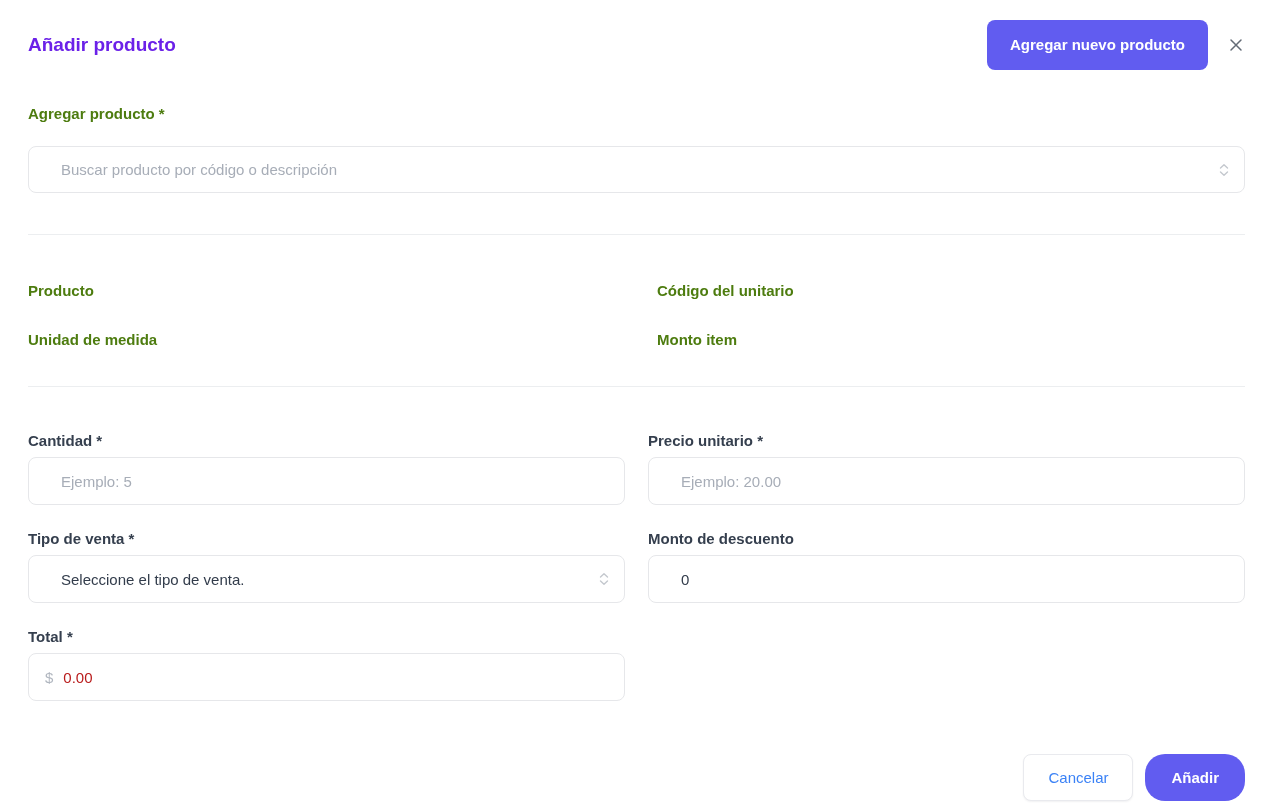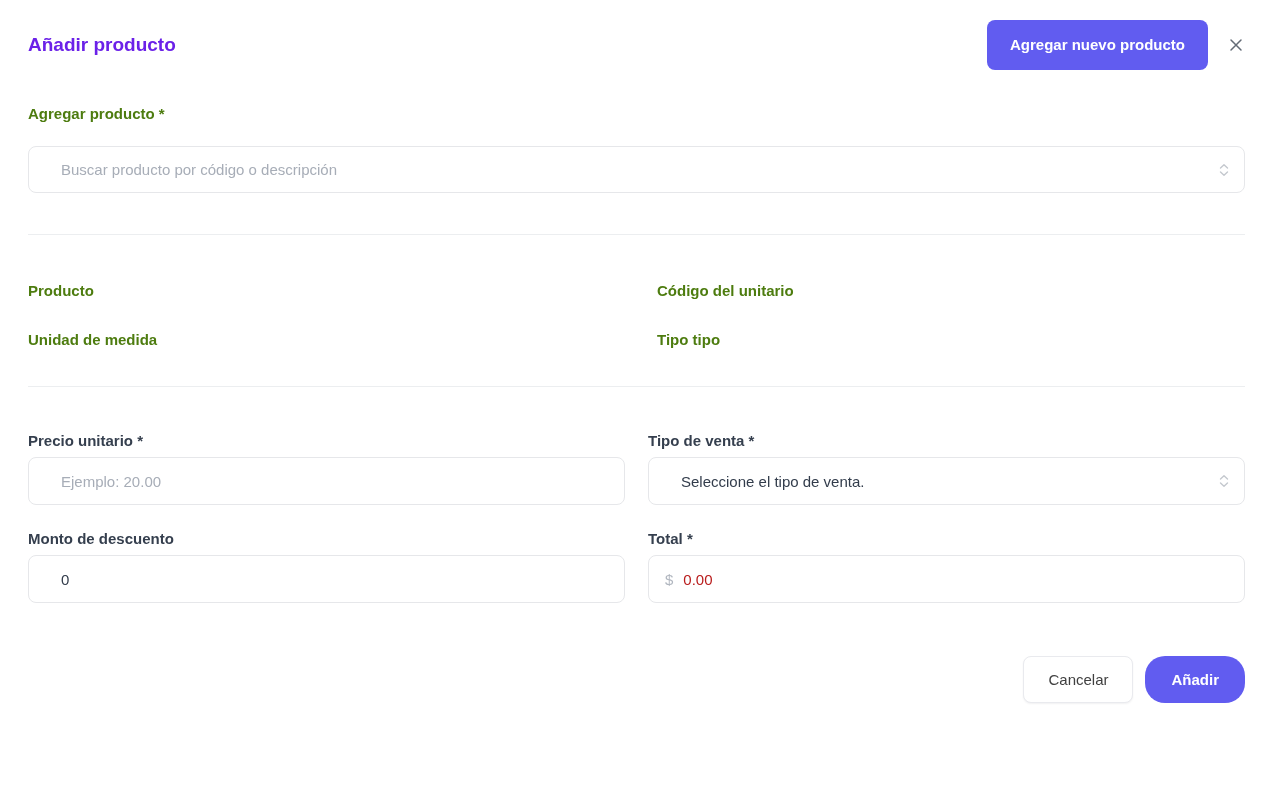--- a/index.html
+++ b/index.html
@@ -62,21 +62,21 @@
   }
   .prefix { color: #b0b6bf; font-size: 15px; margin-right: 10px; }
   .prefix-wrap input {
     border: none; outline: none; flex: 1; font-size: 15px; color: #b91c1c;
     font-family: "Liberation Sans", sans-serif;
   }
 
   
   .footer { display: flex; justify-content: flex-end; align-items: center; gap: 12px; margin-top: 28px; }
   .btn-cancel {
-    height: 47px; padding: 0 24px; background: #ffffff; color: #404040;
+    height: 47px; padding: 0 24px; background: #ffffff; color: #3b82f6;
     border: 1px solid #e9eaee; border-radius: 8px; font-size: 15px; font-weight: 500;
     font-family: "Liberation Sans", sans-serif; cursor: pointer;
     box-shadow: 0 1px 2px rgba(16,24,40,0.06);
   }
   .btn-submit {
     height: 47px; padding: 0 26px; background: #615cf0; color: #ffffff;
     border: none; border-radius: 20px; font-size: 15px; font-weight: 700;
     font-family: "Liberation Sans", sans-serif; cursor: pointer;
   }
 </style>
@@ -108,27 +108,31 @@
         </svg>
     </span>
   </div>
 
   <hr class="divider divider-1">
 
   <div class="info-grid">
     <span class="lbl lbl-navy">Producto</span>
     <span class="lbl lbl-navy">Código del unitario</span>
     <span class="lbl lbl-navy">Unidad de medida</span>
-    <span class="lbl lbl-navy">Tipo tipo</span>
+    <span class="lbl lbl-navy">Monto item</span>
   </div>
 
   <hr class="divider divider-2">
 
   <div class="form-grid">
 
+    <div class="field">
+      <label class="lbl lbl-slate">Cantidad *</label>
+      <input class="input" type="text" placeholder="Ejemplo: 5" style="">
+    </div>
 
     <div class="field">
       <label class="lbl lbl-slate">Precio unitario *</label>
       <input class="input" type="text" placeholder="Ejemplo: 20.00" style="">
     </div>
 
     <div class="field">
       <label class="lbl lbl-slate">Tipo de venta *</label>
       <div class="select-wrap compact">
         <div class="select-box">Seleccione el tipo de venta.</div>

